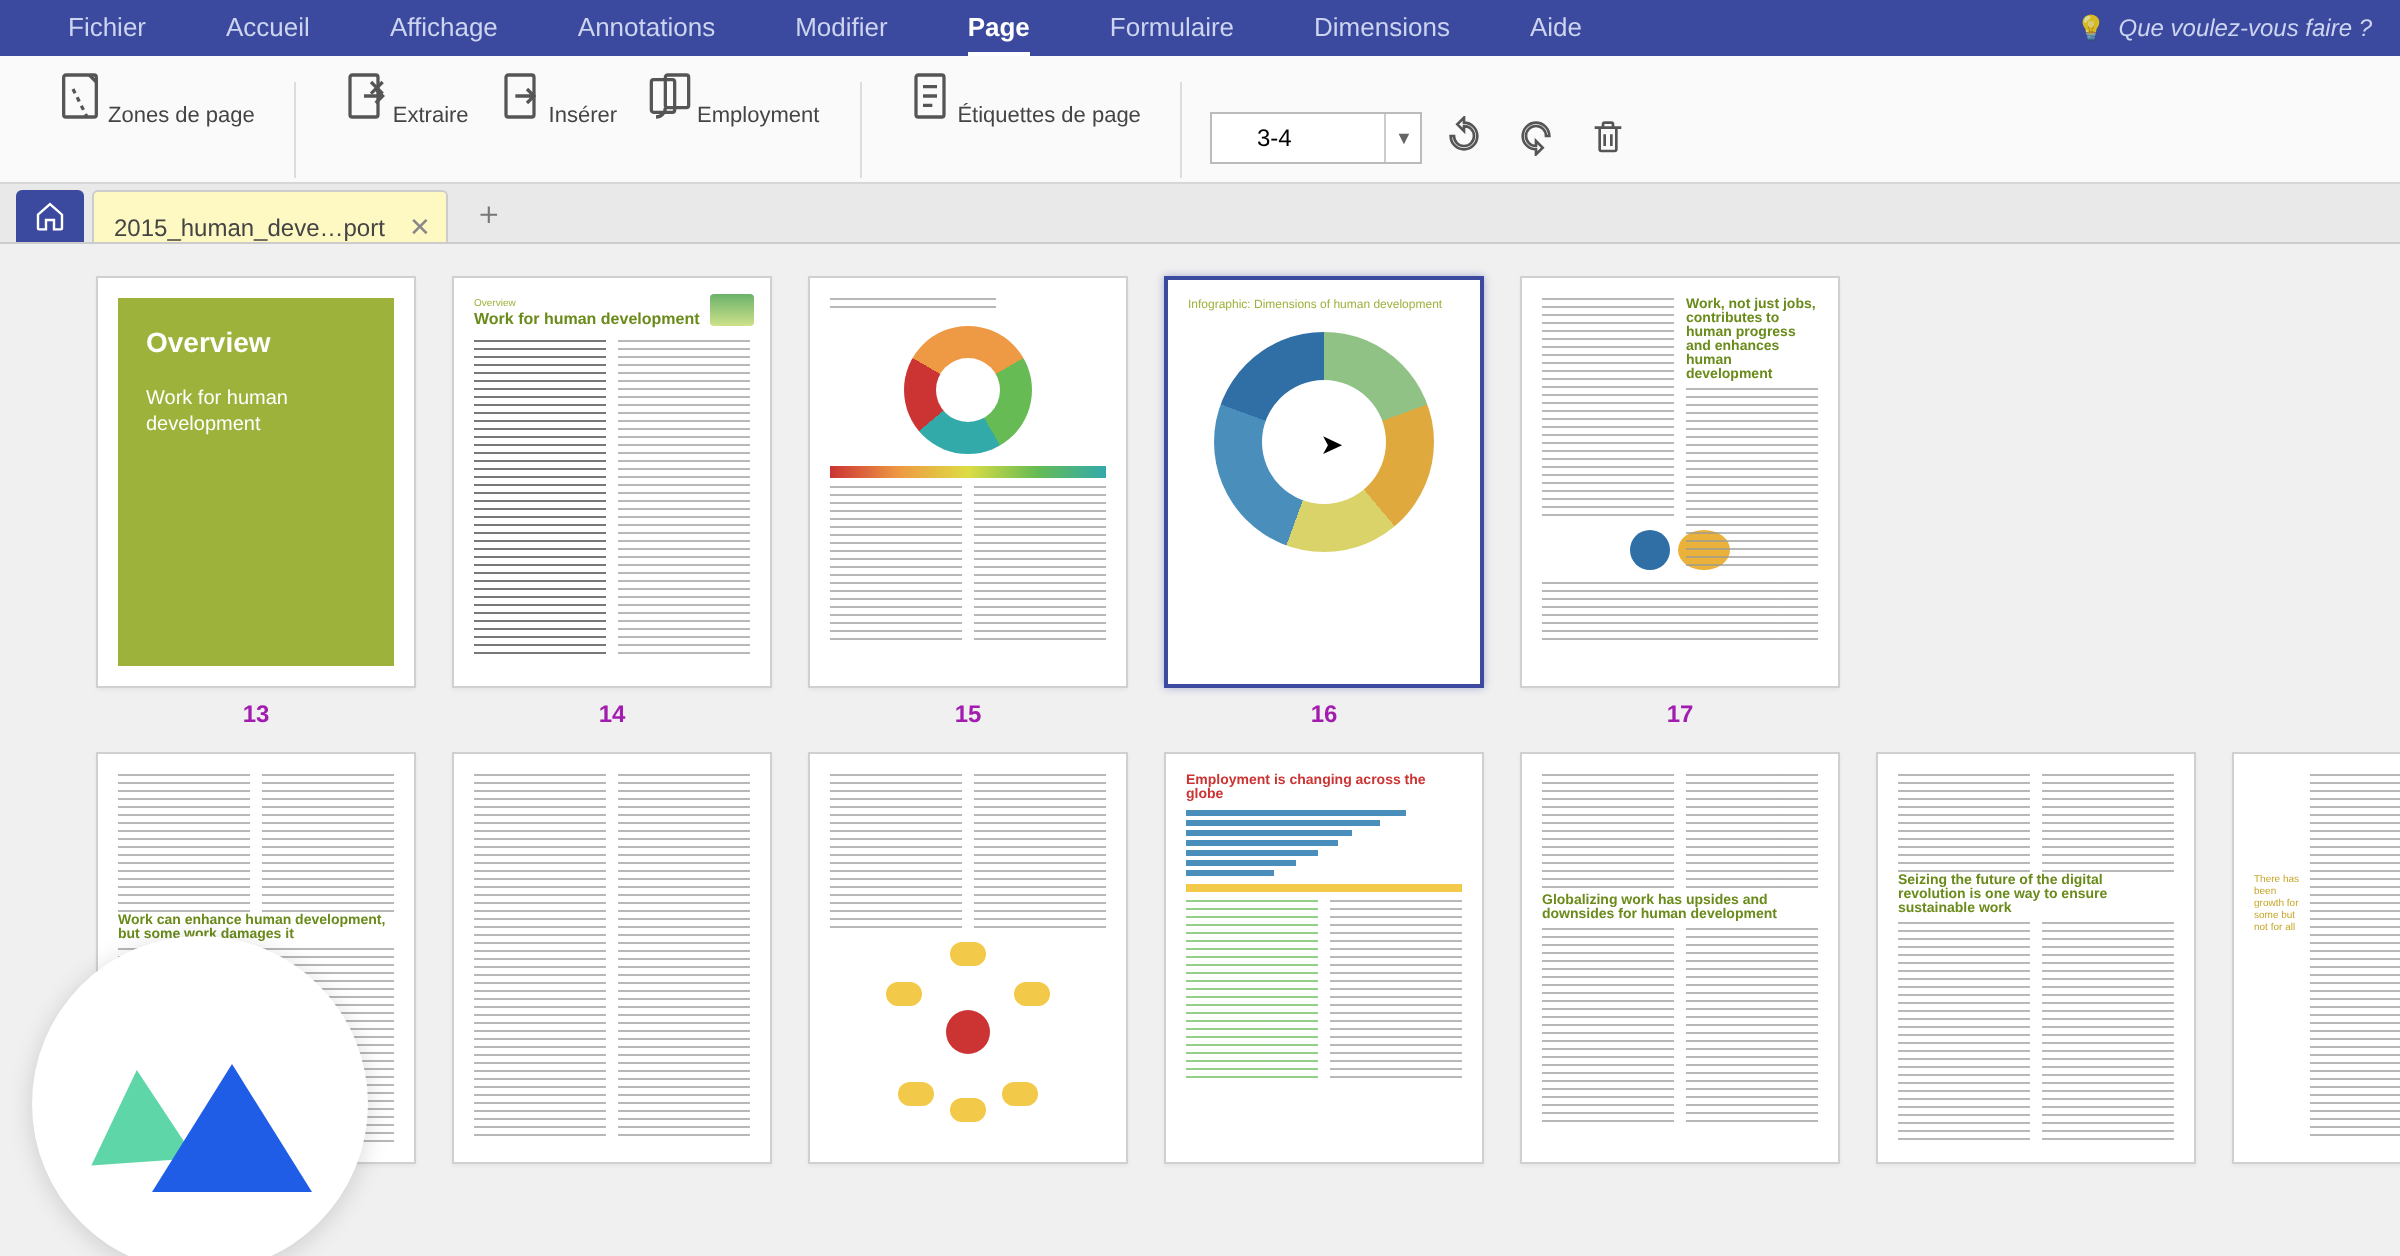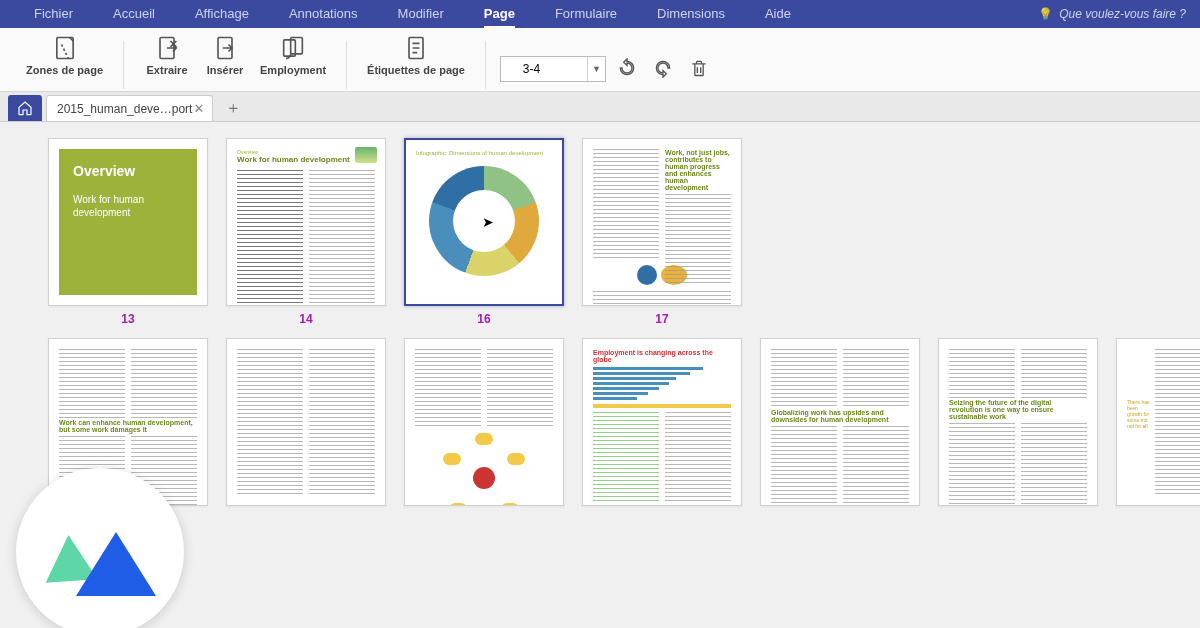--- a/index.html
+++ b/index.html
@@ -71,29 +71,28 @@
     height: 100%;
   }
   .ribbon .sep {
     width: 1px;
     height: 48px;
     background: #ddd;
     margin: 6px 4px 0 4px;
   }
   .tool-btn {
     display: flex;
-    flex-direction: column;
-    align-items: center;
+    flex-direction: row;
+    align-items: flex-end;
     justify-content: flex-start;
     width: auto;
     min-width: 58px;
     padding: 2px 6px;
     cursor: pointer;
     color: #333;
-    font-weight: bold;
   }
   .tool-btn .ticon {
     width: 28px; height: 28px;
     display: flex; align-items: center; justify-content: center;
     color: #555;
     margin-bottom: 2px;
   }
   .tool-btn .tlabel { font-size: 11px; color: #444; text-align:center; white-space:nowrap;}
   .range-box {
     display: flex; align-items: center;
@@ -135,27 +134,27 @@
   .home-tab {
     width: 34px; height: 26px;
     background: #3b4a9e;
     border-radius: 3px 3px 0 0;
     display:flex;align-items:center;justify-content:center;
     color:#fff; cursor:pointer;
   }
   .doc-tab {
     margin-left: 4px;
     height: 26px;
-    background: #ffffff;
+    background: #fef9c3;
     border: 1px solid #ccc;
     border-bottom: none;
     border-radius: 3px 3px 0 0;
-    display:flex;align-items:center;
+    display:flex;align-items:flex-end;
     padding: 0 8px 0 10px;
-    gap: 1px;
+    gap: 12px;
     font-size: 12px;
     color:#444;
   }
   .doc-tab .close { color:#888; cursor:pointer; font-size:13px;}
   .add-tab { margin-left:6px; color:#777; font-size:16px; padding:0 6px; cursor:pointer; line-height:26px;}
 
   
   .thumb-area {
     padding: 16px 48px 0 48px;
     height: calc(628px - 28px - 64px - 30px);
@@ -164,21 +163,21 @@
   .thumb-row {
     display: flex;
     gap: 18px;
     margin-bottom: 12px;
     justify-content: flex-start;
   }
   .thumb-cell {
     display:flex;flex-direction:column;align-items:center;
   }
   .thumb {
-    width: 160px; height: 168px;
+    width: 160px; height: 206px;
     background:#fff;
     border:1px solid #d0d0d0;
     box-shadow: 0 1px 2px rgba(0,0,0,.05);
     position:relative;
     overflow:hidden;
     padding:10px;
     font-size:3px;
     color:#666;
   }
   .thumb.selected {
@@ -371,20 +370,32 @@
         <div class="heading-green" style="font-size:8px">Work for human development</div>
         <div style="position:absolute;top:8px;right:8px;width:22px;height:16px;background:linear-gradient(#6bb26b,#cde28a);border-radius:2px"></div>
         <div class="two-col" style="height:160px;margin-top:6px">
           <div class="col fake-text"></div>
           <div class="col fake-text light"></div>
         </div>
       </div>
       <div class="page-num">14</div>
     </div>
 
+    <div class="thumb-cell">
+      <div class="thumb">
+        <div class="fake-text light" style="height:8px;width:60%"></div>
+        <div class="donut"></div>
+        <div style="height:6px;margin:4px 0;background:linear-gradient(90deg,#c33,#e94,#dd4,#6b5,#3aa)"></div>
+        <div class="two-col" style="height:80px">
+            <div class="col fake-text light"></div>
+            <div class="col fake-text light"></div>
+          </div>
+      </div>
+      <div class="page-num">15</div>
+    </div>
 
     <div class="thumb-cell">
       <div class="thumb selected" style="position:relative">
         <div class="cursor-arrow">➤</div>
         <div style="font-size:6px;color:#9cb23a;margin-bottom:4px">Infographic: Dimensions of human development</div>
         <div class="big-circle">
           <div class="center">Human development</div>
         </div>
       </div>
       <div class="page-num">16</div>

